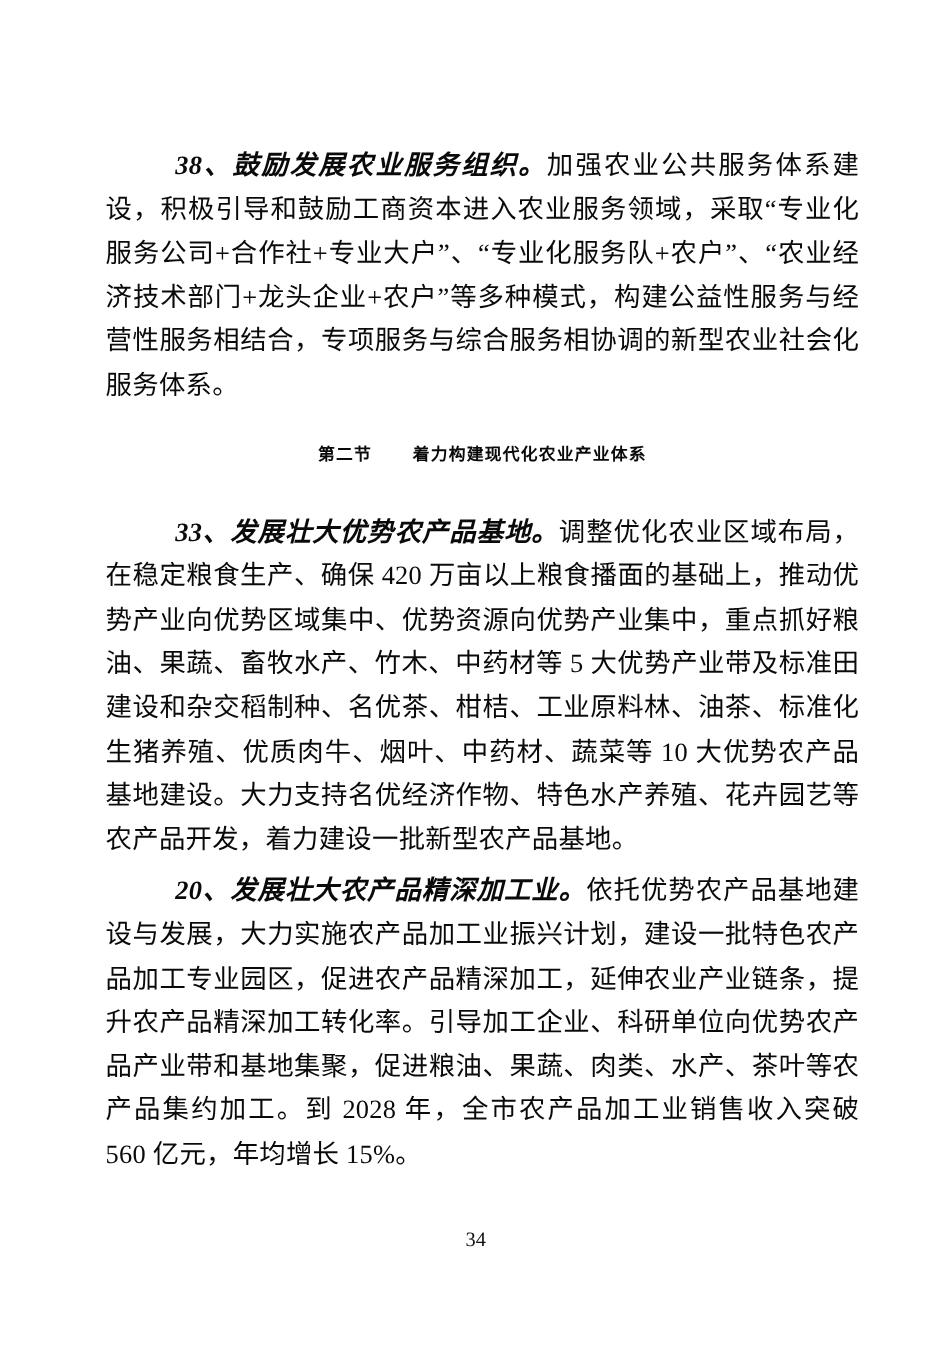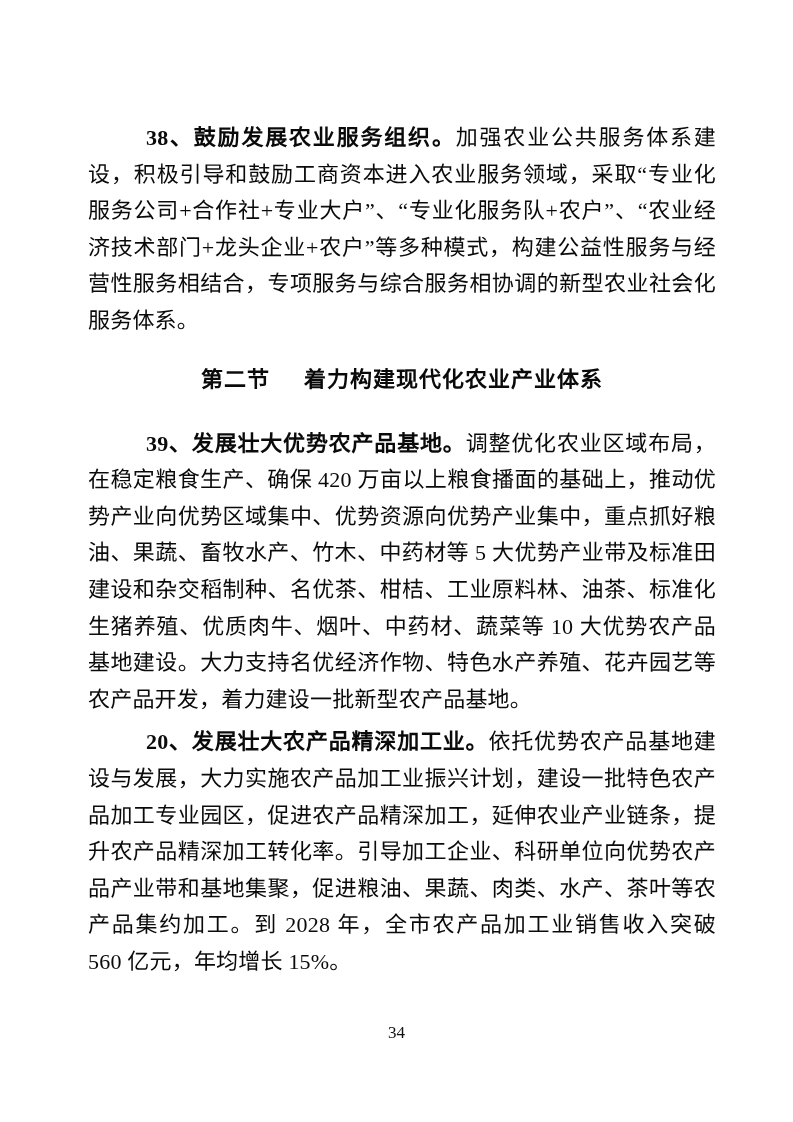--- a/index.html
+++ b/index.html
@@ -27,27 +27,28 @@
     margin: 0;
     font-size: 22px;
     line-height: 36.6px;
     text-align: justify;
     text-justify: inter-character;
     text-indent: 58px;
     letter-spacing: 0.2px;
   }
   .para .lead {
     font-weight: bold;
+    font-style: italic;
   }
   .para-40 {
     margin-top: 6px;
   }
   .section-heading {
     margin: 24px 0 30px 0;
-    font-size: 22px;
+    font-size: 14px;
     line-height: 32px;
     font-weight: bold;
     text-align: center;
     letter-spacing: 1px;
   }
   .sec-label {
     margin-right: 34px;
   }
   .page-footer {
     position: absolute;
@@ -65,21 +66,21 @@
 </head>
 <body>
 
 <div class="page">
   <main class="content">
 
     <p class="para"><b class="lead">38、鼓励发展农业服务组织。</b><span>加强农业公共服务体系建设，积极引导和鼓励工商资本进入农业服务领域，采取“专业化服务公司+合作社+专业大户”、“专业化服务队+农户”、“农业经济技术部门+龙头企业+农户”等多种模式，构建公益性服务与经营性服务相结合，专项服务与综合服务相协调的新型农业社会化服务体系。</span></p>
 
     <h2 class="section-heading"><span class="sec-label">第二节</span><span class="sec-title">着力构建现代化农业产业体系</span></h2>
 
-    <p class="para"><b class="lead">39、发展壮大优势农产品基地。</b><span>调整优化农业区域布局，在稳定粮食生产、确保 420 万亩以上粮食播面的基础上，推动优势产业向优势区域集中、优势资源向优势产业集中，重点抓好粮油、果蔬、畜牧水产、竹木、中药材等 5 大优势产业带及标准田建设和杂交稻制种、名优茶、柑桔、工业原料林、油茶、标准化生猪养殖、优质肉牛、烟叶、中药材、蔬菜等 10 大优势农产品基地建设。大力支持名优经济作物、特色水产养殖、花卉园艺等农产品开发，着力建设一批新型农产品基地。</span></p>
+    <p class="para"><b class="lead">33、发展壮大优势农产品基地。</b><span>调整优化农业区域布局，在稳定粮食生产、确保 420 万亩以上粮食播面的基础上，推动优势产业向优势区域集中、优势资源向优势产业集中，重点抓好粮油、果蔬、畜牧水产、竹木、中药材等 5 大优势产业带及标准田建设和杂交稻制种、名优茶、柑桔、工业原料林、油茶、标准化生猪养殖、优质肉牛、烟叶、中药材、蔬菜等 10 大优势农产品基地建设。大力支持名优经济作物、特色水产养殖、花卉园艺等农产品开发，着力建设一批新型农产品基地。</span></p>
 
     <p class="para para-40"><b class="lead">20、发展壮大农产品精深加工业。</b><span>依托优势农产品基地建设与发展，大力实施农产品加工业振兴计划，建设一批特色农产品加工专业园区，促进农产品精深加工，延伸农业产业链条，提升农产品精深加工转化率。引导加工企业、科研单位向优势农产品产业带和基地集聚，促进粮油、果蔬、肉类、水产、茶叶等农产品集约加工。到 2028 年，全市农产品加工业销售收入突破 560 亿元，年均增长 15%。</span></p>
 
   </main>
 
   <footer class="page-footer">
     <span class="page-number">34</span>
   </footer>
 </div>
 

